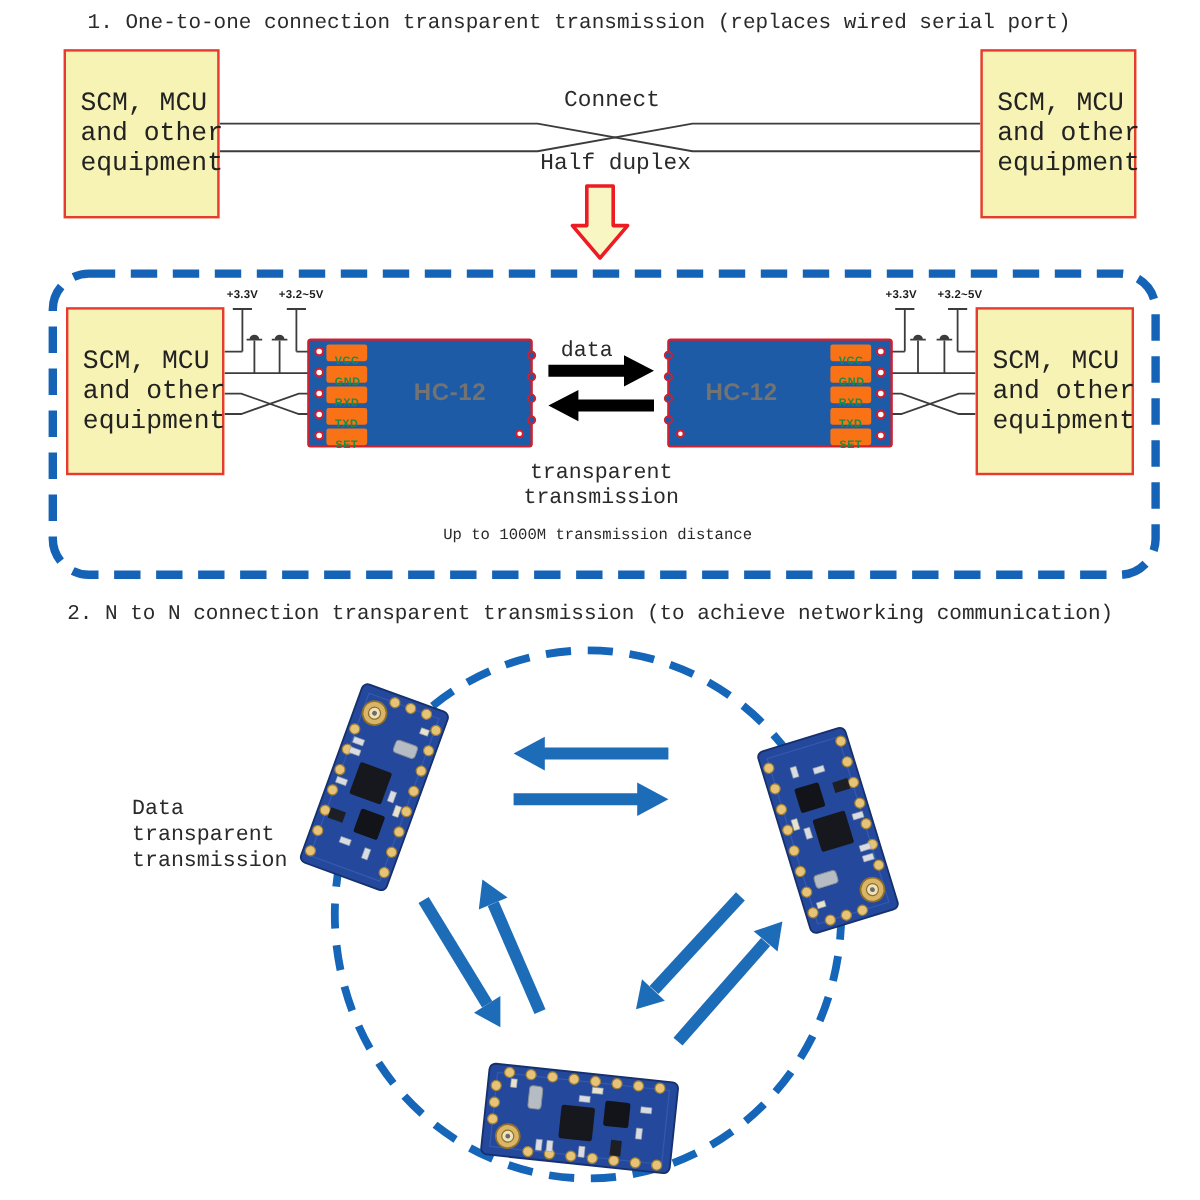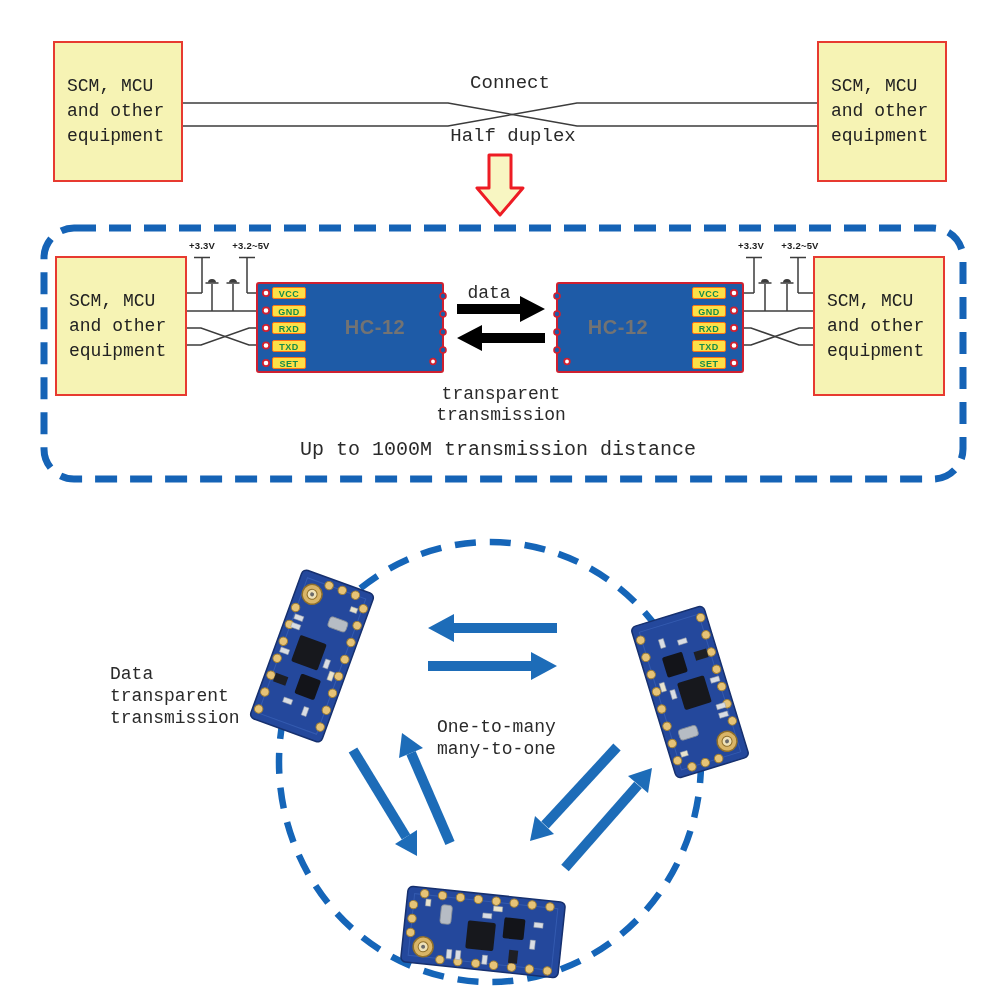--- a/index.html
+++ b/index.html
@@ -2,25 +2,25 @@
 <html><head>
 <meta charset="utf-8">
 <style>
   html,body{margin:0;padding:0;background:#ffffff;}
   #stage{position:relative;width:1000px;height:1000px;background:#ffffff;overflow:hidden;
          font-family:"Liberation Mono","DejaVu Sans Mono",monospace;}
   #diagram-svg{position:absolute;left:0;top:0;}
   .t{position:absolute;color:#2a2a2a;white-space:pre-line;}
   .ctr{transform:translateX(-50%);text-align:center;}
   .eqbox{position:absolute;box-sizing:border-box;background:#f6f3b4;border:2px solid #e73a30;
-         display:flex;align-items:center;padding-left:12px;font-size:18px;line-height:25px;
+         display:flex;align-items:center;padding-left:12px;font-size:22px;line-height:25px;
          color:#222;white-space:pre-line;}
   .plabel{position:absolute;transform:translateX(-50%);font-family:"Liberation Sans","DejaVu Sans",sans-serif;
           font-weight:bold;font-size:9.5px;color:#1c1c1c;letter-spacing:.2px;}
-  .pin{position:absolute;width:34px;height:12px;background:#fde047;border:1px solid #f97316;
+  .pin{position:absolute;width:34px;height:12px;background:#fef9c3;border:7px solid #f97316;
        border-radius:2px;font-family:"Liberation Sans","DejaVu Sans",sans-serif;font-weight:bold;
        font-size:9px;line-height:12px;text-align:center;color:#168c48;letter-spacing:.5px;box-sizing:border-box;}
   .hcname{position:absolute;width:110px;text-align:center;transform:translateX(-50%);
           font-family:"Liberation Sans","DejaVu Sans",sans-serif;font-weight:bold;
           font-size:20px;color:#737373;letter-spacing:.5px;}
 </style>
 </head>
 <body>
 
 <div id="stage">
@@ -144,20 +144,21 @@
       <polygon points="652,768 648,793 628,776" stroke="none"></polygon>
       <line x1="617" y1="747" x2="545" y2="825" stroke-width="10"></line>
       <polygon points="530,841 554,834 535,816" stroke="none"></polygon>
     </g>
 
     <use href="#pcbproto" transform="translate(312,656) rotate(20)"></use>
     <use href="#pcbproto" transform="translate(690,692) rotate(163)"></use>
     <use href="#pcbproto" transform="translate(483,932) rotate(-84)"></use>
   </svg>
 
+  <div class="t" style="left:73px;top:9px;font-size:17.5px">1. One-to-one connection transparent transmission (replaces wired serial port)</div>
 
   <div class="eqbox" style="left:53px;top:41px;width:130px;height:141px">SCM, MCU
 and other
 equipment</div>
   <div class="eqbox" style="left:817px;top:41px;width:130px;height:141px">SCM, MCU
 and other
 equipment</div>
 
   <div class="t ctr" style="left:510px;top:72px;font-size:19px">Connect</div>
   <div class="t ctr" style="left:513px;top:125px;font-size:19px">Half duplex</div>
@@ -165,21 +166,21 @@
   <div class="eqbox" style="left:55px;top:256px;width:132px;height:140px">SCM, MCU
 and other
 equipment</div>
   <div class="eqbox" style="left:813px;top:256px;width:132px;height:140px">SCM, MCU
 and other
 equipment</div>
 
   <div class="t ctr" style="left:489px;top:283px;font-size:18px">data</div>
   <div class="t ctr" style="left:501px;top:384px;font-size:18px;line-height:21px;text-align:center">transparent
 transmission</div>
-  <div class="t ctr" style="left:498px;top:438px;font-size:20px">Up to 1000M transmission distance</div>
+  <div class="t ctr" style="left:498px;top:438px;font-size:13px">Up to 1000M transmission distance</div>
 
   <div class="plabel" style="left:202px;top:240px">+3.3V</div>
   <div class="plabel" style="left:251px;top:240px">+3.2~5V</div>
   <div class="plabel" style="left:751px;top:240px">+3.3V</div>
   <div class="plabel" style="left:800px;top:240px">+3.2~5V</div>
 
   <div class="hcname" style="left:375px;top:316px">HC-12</div>
   <div class="hcname" style="left:618px;top:316px">HC-12</div>
 
   <div class="pin" style="left:272px;top:287px">VCC</div>
@@ -187,19 +188,18 @@
   <div class="pin" style="left:272px;top:322px">RXD</div>
   <div class="pin" style="left:272px;top:339.5px">TXD</div>
   <div class="pin" style="left:272px;top:357px">SET</div>
 
   <div class="pin" style="left:692px;top:287px">VCC</div>
   <div class="pin" style="left:692px;top:304.5px">GND</div>
   <div class="pin" style="left:692px;top:322px">RXD</div>
   <div class="pin" style="left:692px;top:339.5px">TXD</div>
   <div class="pin" style="left:692px;top:357px">SET</div>
 
+  <div class="t" style="left:56px;top:502px;font-size:17.5px">2. N to N connection transparent transmission (to achieve networking communication)</div>
   <div class="t" style="left:110px;top:663px;font-size:18px;line-height:22px">Data
 transparent
 transmission</div>
-  <div class="t" style="left:437px;top:716px;font-size:18px;line-height:22px">One-to-many
-many-to-one</div>
 
 </div>
 
 </body></html>

